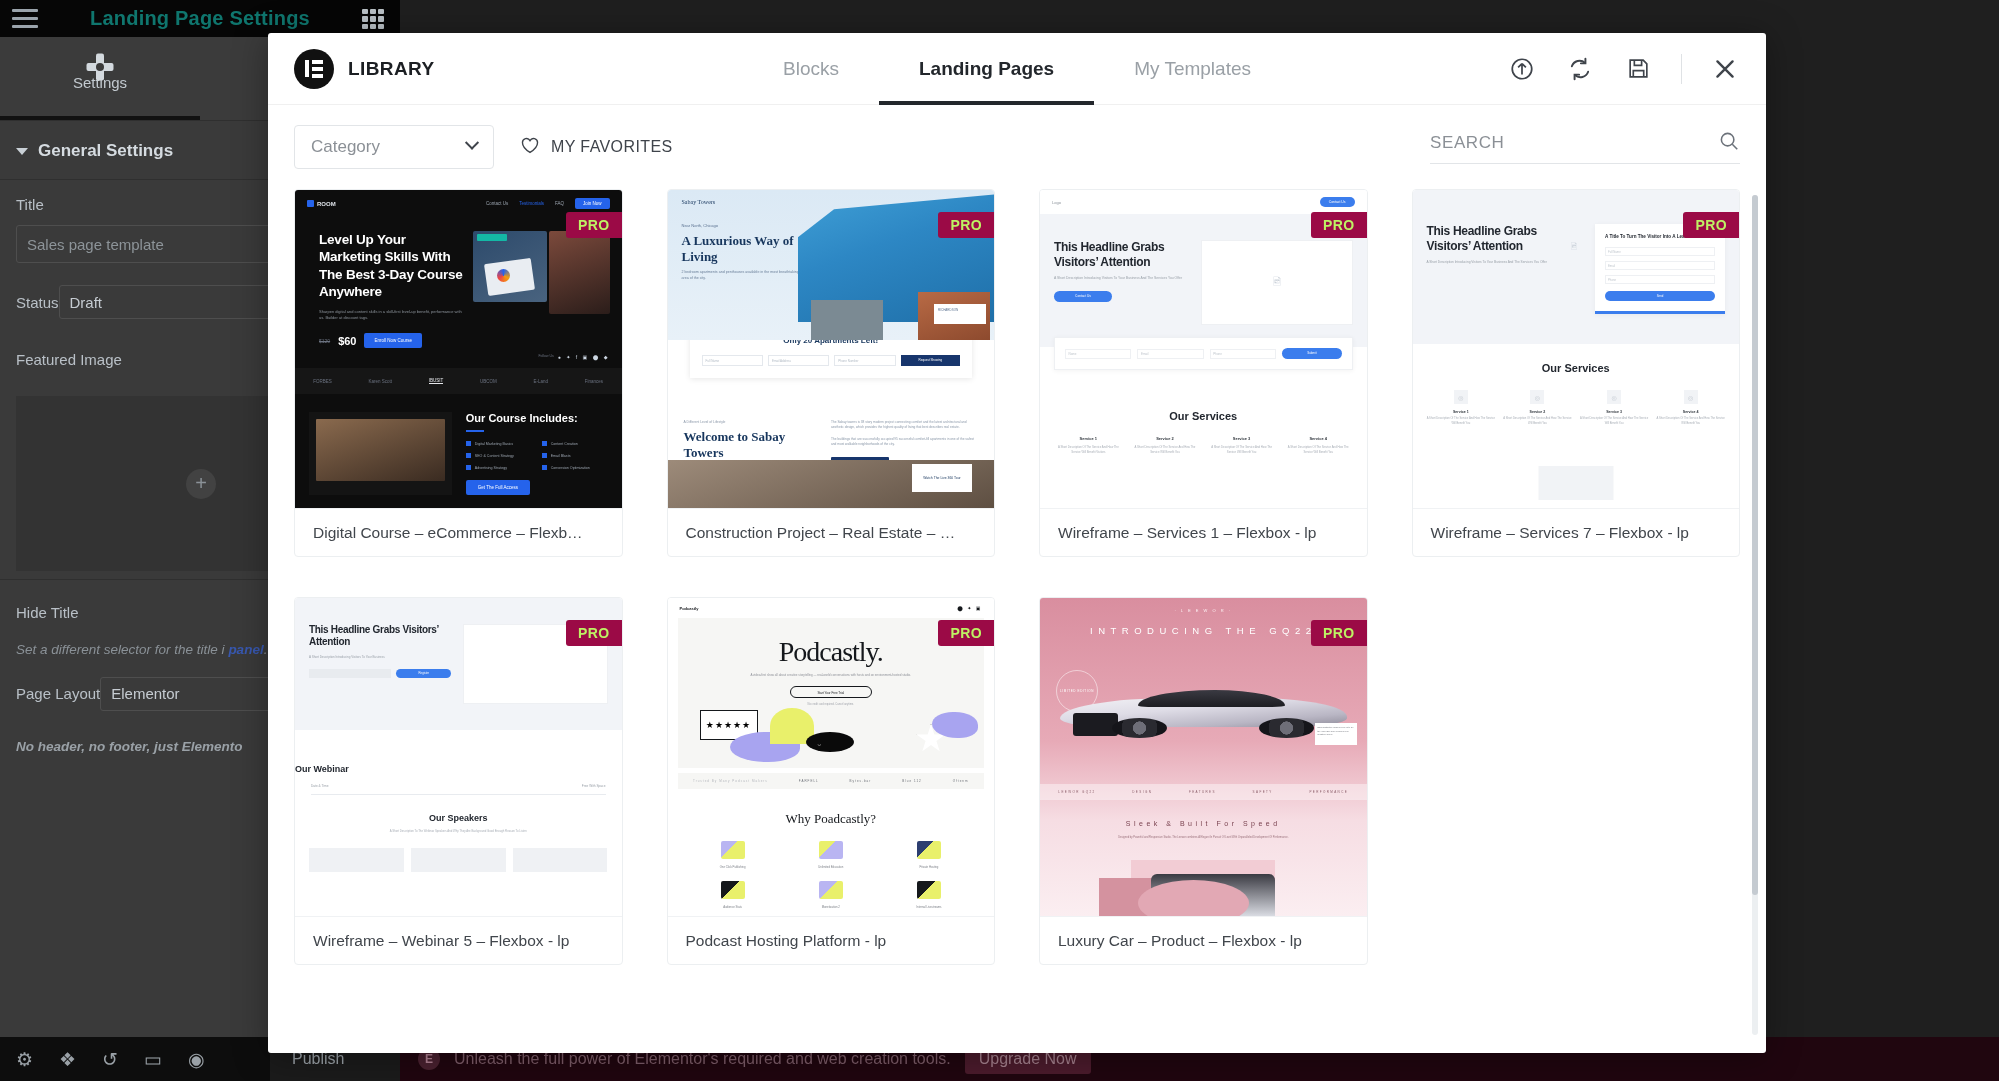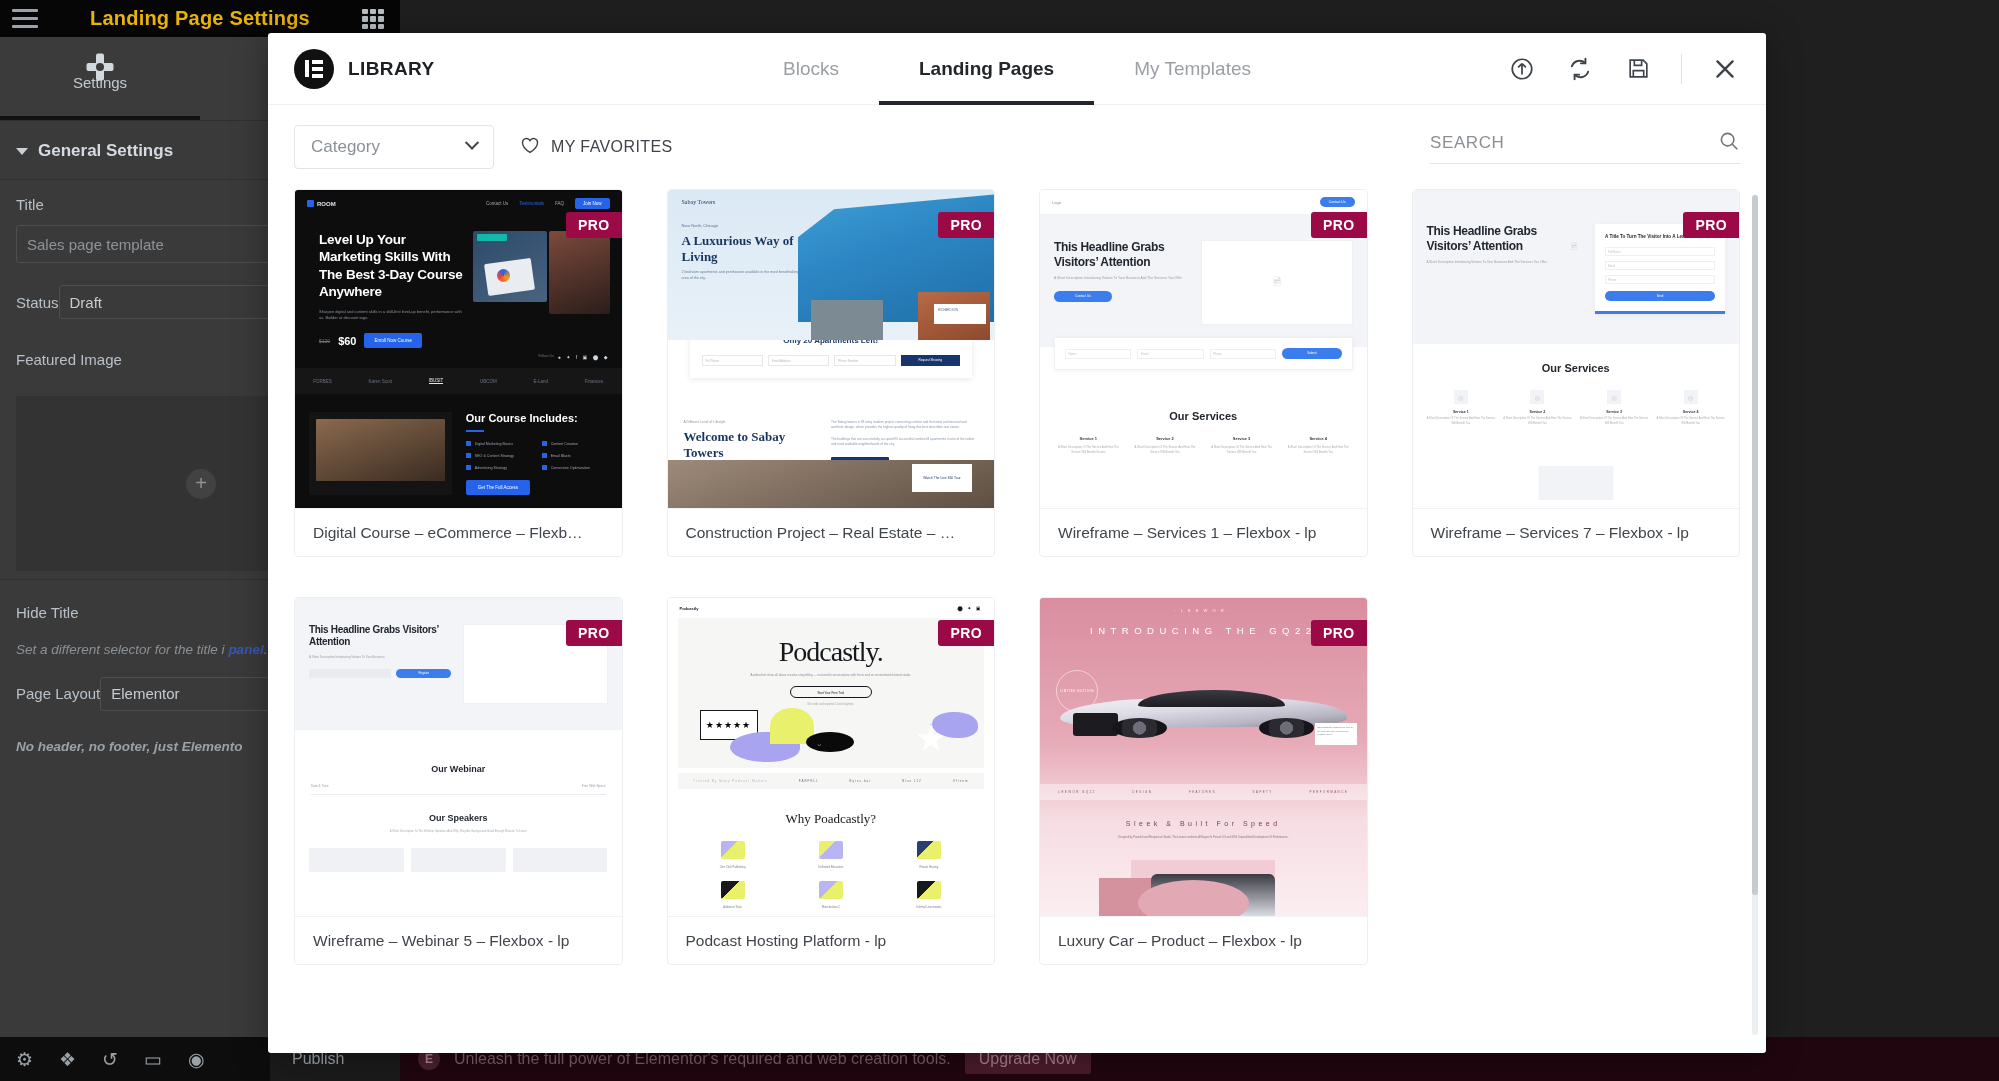--- a/index.html
+++ b/index.html
@@ -17,21 +17,21 @@
     background: #3a3a3a; color: #c2cbd2;
   }
   .editor-topbar {
     height: 37px; background: #060606; display: flex; align-items: center;
     padding: 0 12px; position: relative;
   }
   .hamburger { width: 26px; display: flex; flex-direction: column; gap: 5px; }
   .hamburger i { display: block; height: 3px; background: #9aa3ab; border-radius: 1px; }
   .editor-topbar-title {
     position: absolute; left: 0; right: 0; text-align: center;
-    font-size: 20px; font-weight: bold; color: #eab308; letter-spacing: .2px;
+    font-size: 20px; font-weight: bold; color: #0f766e; letter-spacing: .2px;
   }
   .grid-icon {
     position: absolute; right: 16px; top: 9px;
     width: 22px; height: 20px;
     display: grid; grid-template-columns: repeat(3,1fr); grid-template-rows: repeat(3,1fr);
     gap: 2px;
   }
   .grid-icon i { background: #b9c0c6; border-radius: 1px; }
 
   .editor-tabs { display: flex; height: 84px; background: #3b3b3b; border-bottom: 1px solid #2f2f2f; }
@@ -173,21 +173,21 @@
   .search-wrap input::placeholder { color:#8b9096; letter-spacing:.6px; }
 
   .grid-scroll { flex:1; overflow:hidden; position:relative; padding: 0 26px 26px 26px; }
   .tpl-grid { display:grid; grid-template-columns: repeat(4, 1fr); gap: 40px 44px; }
   .tpl-card {
     border:1px solid #eceff1; border-radius:4px; background:#fff; overflow:hidden;
     display:flex; flex-direction:column; cursor:pointer;
   }
   .tpl-thumb { position:relative; height: 318px; overflow:hidden; background:#f7f8f9; }
   .pro-badge {
-    position:absolute; right:0; top:22px; background:#9b0a46; color:#ffffff;
+    position:absolute; right:0; top:22px; background:#9b0a46; color:#bef264;
     font-size:14px; font-weight:bold; padding: 5px 12px; border-radius:3px 0 0 3px; z-index:5;
     letter-spacing:.4px;
   }
   .tpl-title {
     height: 48px; display:flex; align-items:center; padding: 0 18px; font-size:15.5px; color:#41464c;
     border-top:1px solid #f0f2f4; white-space:nowrap; overflow:hidden; text-overflow:ellipsis;
   }
   .scrollbar {
     position:absolute; right: 8px; top: 6px; width: 6px; height: 840px; background:#eceff1; border-radius:3px;
   }
@@ -675,21 +675,21 @@
                 <div style="flex:1;">
                   <div class="wf-h1" style="font-size:10px;">This Headline Grabs Visitors’ Attention</div>
                   <div style="font-size:3px;color:#9aa1a9;margin-top:7px;line-height:1.7;">A Short Description Introducing Visitors To Your Business</div>
                   <div style="display:flex;gap:5px;margin-top:9px;">
                     <div style="flex:1.5;height:9px;background:#e8ebef;"></div>
                     <div style="flex:1;height:9px;background:#3b7ded;border-radius:6px;color:#fff;font-size:2.8px;text-align:center;line-height:9px;">Register</div>
                   </div>
                 </div>
                 <div class="wf-box" style="flex:1;height:80px;"></div>
               </div>
-              <div style="text-align:center;margin-top:34px;font-size:9px;font-weight:bold;color:#22272f;">Our Webinar</div>
+              <div style="text-align:left;margin-top:34px;font-size:9px;font-weight:bold;color:#22272f;">Our Webinar</div>
               <div style="display:flex;justify-content:space-between;padding:10px 16px 0 16px;font-size:3.2px;color:#9aa1a9;">
                 <span>Date &amp; Time</span>
                 <span>Free With Space</span>
               </div>
               <div style="height:1px;background:#e8ebef;margin:6px 16px 0 16px;"></div>
               <div style="text-align:center;margin-top:18px;font-size:9px;font-weight:bold;color:#22272f;">Our Speakers</div>
               <div style="text-align:center;font-size:2.8px;color:#a8aeb6;margin-top:6px;padding:0 30px;line-height:1.8;">A Short Description To The Webinar Speakers And Why They Are Background Good Enough Reason To Listen</div>
               <div style="display:flex;gap:7px;padding:14px 14px 0 14px;">
                 <div style="flex:1;height:24px;background:#eff1f4;"></div>
                 <div style="flex:1;height:24px;background:#eff1f4;"></div>

